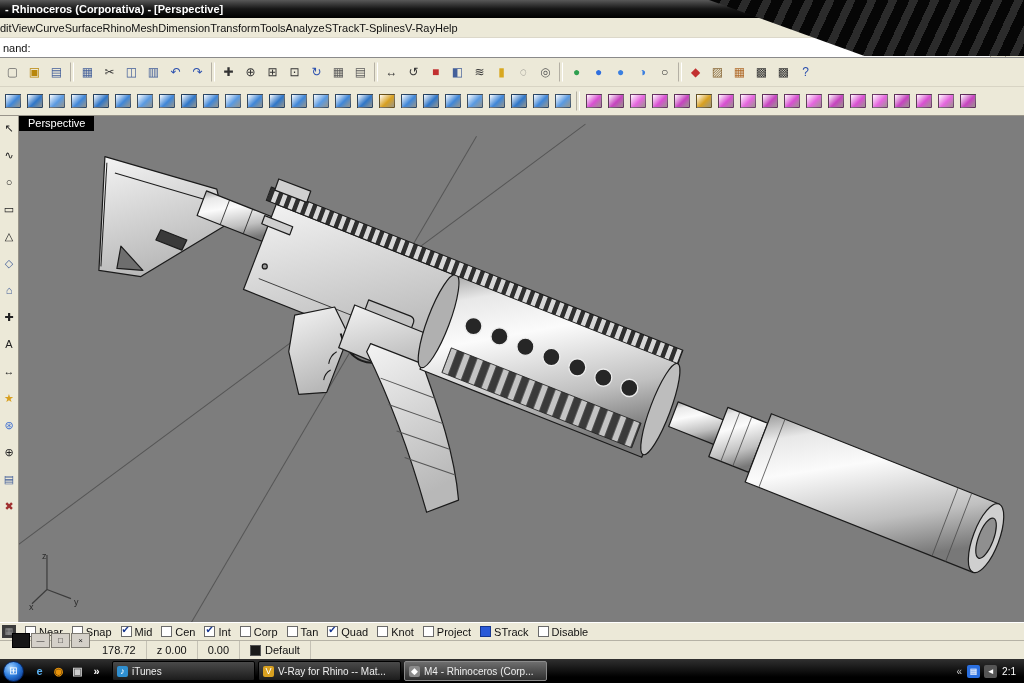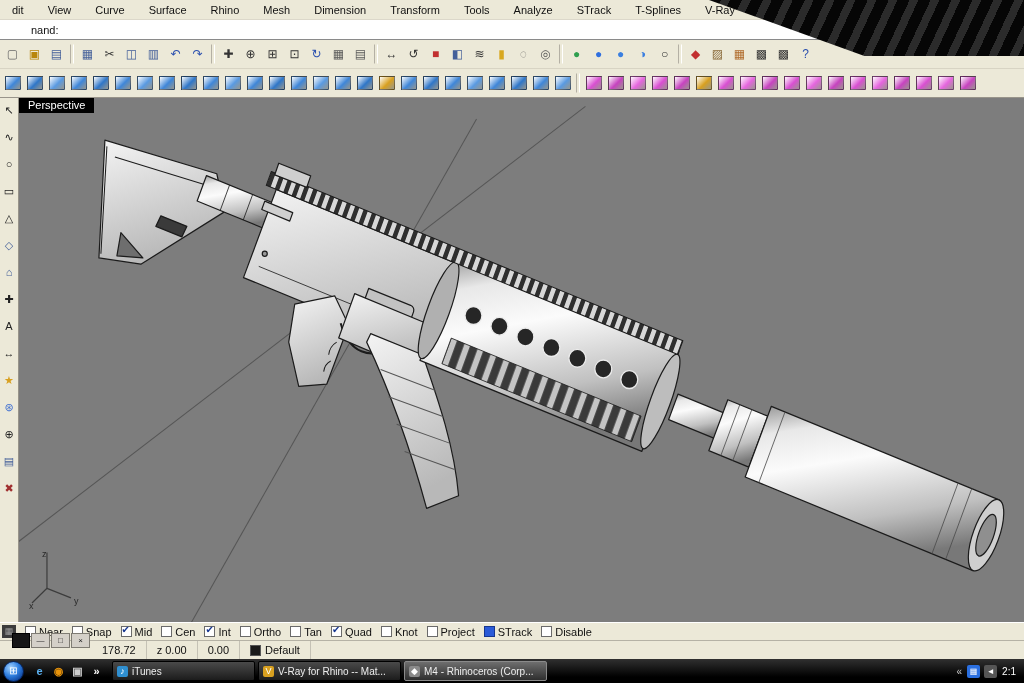--- a/index.html
+++ b/index.html
@@ -3,25 +3,25 @@
 <meta charset="utf-8">
 <style>
   html,body{margin:0;padding:0;background:#444;}
   .app{position:relative;width:1024px;height:683px;overflow:hidden;display:flex;flex-direction:column;
        background:#ece9d8;font-family:"Liberation Sans",sans-serif;-webkit-font-smoothing:antialiased;}
   
   .titlebar{height:18px;flex:0 0 18px;display:flex;align-items:center;padding:0 5px;
     background:linear-gradient(#585858,#161616 50%,#000);color:#fff;font-size:11px;font-weight:bold;white-space:nowrap;}
   
   .menubar{height:19px;flex:0 0 19px;display:flex;align-items:center;background:#ece9d8;font-size:11px;border-bottom:1px solid #dcd8ca;}
-  .menu-item{padding:2px 12px;color:#111;cursor:default;}
+  .menu-item{padding:2px 0;color:#111;cursor:default;}
   
   .cmdhist{height:18px;flex:0 0 18px;background:#fff;font-size:11px;display:flex;align-items:center;padding:0 4px;color:#111;border-bottom:1px solid #d4d4d4;}
   .cmdrow{height:19px;flex:0 0 19px;background:#fff;display:flex;align-items:stretch;font-size:11px;border-bottom:1px solid #8a8a8a;}
-  .cmdrow .lbl{display:flex;align-items:center;padding:0 3px;color:#111;margin-left:28px;}
+  .cmdrow .lbl{display:flex;align-items:center;padding:0 3px;color:#111;}
   .cmdrow input{flex:1;border:none;outline:none;padding:0 2px;font:11px "Liberation Sans",sans-serif;color:#111;background:#fff;}
   .spinner{width:14px;display:flex;flex-direction:column;border-left:1px solid #aca899;}
   .spinner span{flex:1;background:#ece9d8;font-size:6px;line-height:8px;text-align:center;color:#555;border-bottom:1px solid #aca899;}
   .spinner span:last-child{border-bottom:none;}
   .cmd-end{width:18px;background:#ece9d8;border-left:1px solid #aca899;}
   
   .toolbar{display:flex;align-items:center;background:#ece9d8;padding:1px 2px;gap:1px;}
   .toolbar.row1{height:26px;flex:0 0 26px;border-bottom:1px solid #d8d4c4;}
   .toolbar.row2{height:26px;flex:0 0 26px;border-bottom:1px solid #98948a;}
   .tb-cell{width:19px;height:19px;display:flex;align-items:center;justify-content:center;border:1px solid transparent;border-radius:2px;}
@@ -75,20 +75,23 @@
     background:repeating-linear-gradient(115deg,#060606 0 11px,#2b2b2b 11px 19px);
     clip-path:polygon(25% 0,100% 0,100% 100%,62% 100%);}
 </style>
 </head>
 <body>
 
 <div class="app">
 
   <div class="stripes"></div>
 
+  <div class="titlebar">
+    <span>- Rhinoceros (Corporativa) - [Perspective]</span>
+  </div>
 
   <div class="menubar">
 
   <span class="menu-item">dit</span>
       <span class="menu-item">View</span>
       <span class="menu-item">Curve</span>
       <span class="menu-item">Surface</span>
       <span class="menu-item">Rhino</span>
       <span class="menu-item">Mesh</span>
       <span class="menu-item">Dimension</span>
@@ -634,21 +637,21 @@
           <span>Cen</span>
         </label>
 
         <label class="osnap-item">
           <span class="cb on"></span>
           <span>Int</span>
         </label>
 
         <label class="osnap-item">
           <span class="cb"></span>
-          <span>Ortho</span>
+          <span>Corp</span>
         </label>
 
         <label class="osnap-item">
           <span class="cb"></span>
           <span>Tan</span>
         </label>
 
         <label class="osnap-item">
           <span class="cb on"></span>
           <span>Quad</span>

